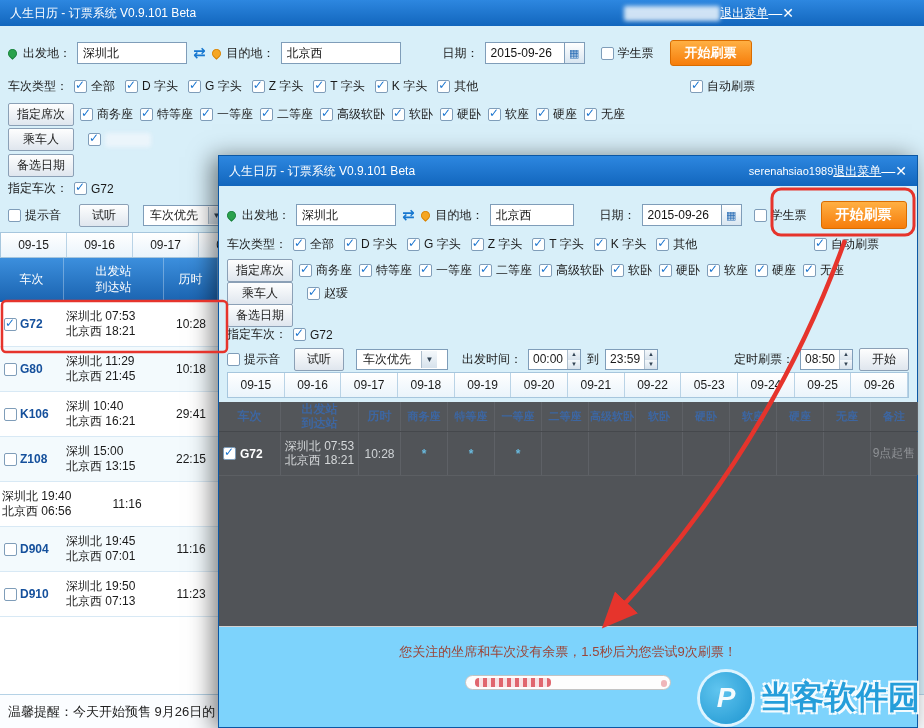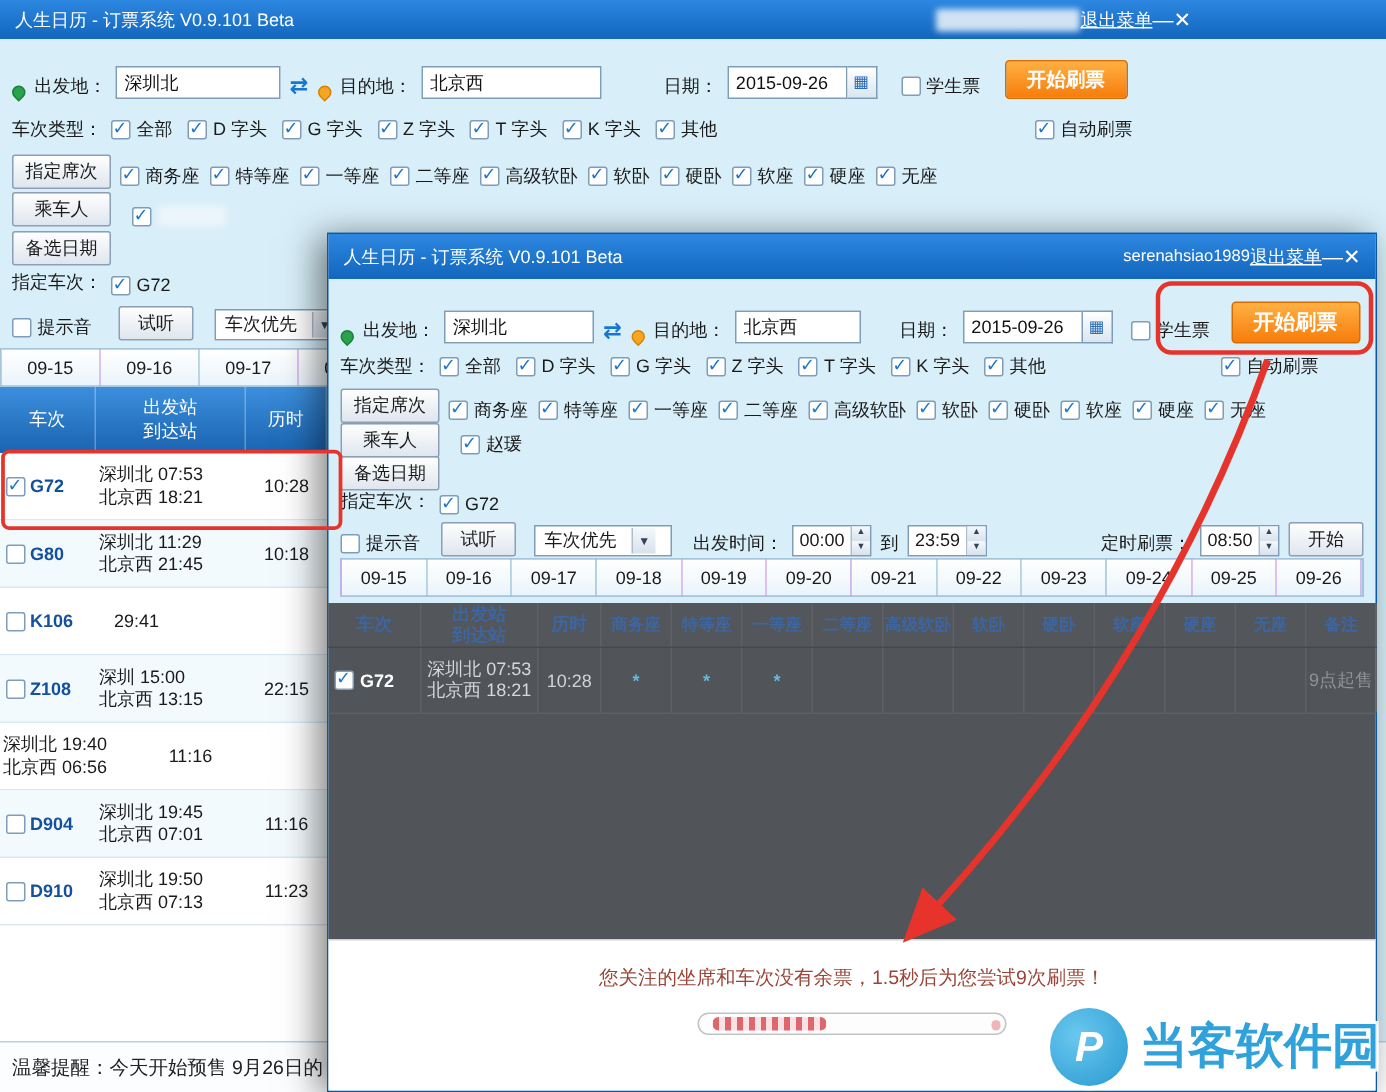--- a/index.html
+++ b/index.html
@@ -11,21 +11,21 @@
 .tbar{display:flex;align-items:center;background:linear-gradient(#2d87e0,#1266bd);color:#fff;padding:0 10px;}
 #bw .tbar{height:26px;}
 #fw .tbar{height:30px;}
 .ttl{font-size:12px;white-space:nowrap;}
 .rgt{margin-left:auto;display:flex;align-items:center;}
 #bw .rgt{margin-right:120px;}
 .uname{font-size:11px;}
 .tlink{text-decoration:underline;cursor:pointer;white-space:nowrap;}
 .wbtn{font-size:14px;line-height:1;cursor:pointer;}
 .blur{background:rgba(238,246,252,.85);border-radius:2px;filter:blur(2px);display:inline-block;}
-.row{position:absolute;left:8px;display:flex;align-items:flex-end;gap:6px;white-space:nowrap;}
+.row{position:absolute;left:8px;display:flex;align-items:center;gap:6px;white-space:nowrap;}
 .lab{white-space:nowrap;}
 .inp{background:#fff;border:1px solid #7f9db9;height:22px;padding:0 5px;font-size:12px;color:#111;}
 .dgrp{display:flex;}
 .calbtn{width:20px;height:22px;border:1px solid #7f9db9;border-left:none;background:linear-gradient(#fff,#d9e6f1);text-align:center;line-height:20px;color:#2a6db5;font-size:11px;cursor:pointer;}
 .pin{width:9px;height:9px;border-radius:50% 50% 50% 0;transform:rotate(-45deg);flex:none;}
 .pin.g{background:#2aa24d;border:1px solid #17813a;}
 .pin.o{background:#f5a623;border:1px solid #d98200;}
 .swap{color:#1677d0;font-weight:bold;font-size:15px;cursor:pointer;}
 .cbw{display:inline-flex;align-items:center;gap:4px;white-space:nowrap;cursor:pointer;}
 .cb{width:13px;height:13px;background:#fff;border:1px solid #7f9db9;border-radius:2px;position:relative;flex:none;display:inline-block;}
@@ -68,21 +68,21 @@
 .fthead .fws{font-size:11px;}
 .two{flex-direction:column;line-height:1.15;}
 .fseats{display:flex;flex:none;}
 .ftrow{display:flex;height:44px;border-bottom:1px solid #5c5f63;}
 .ftrow .left{justify-content:flex-start;padding-left:4px;gap:4px;}
 .ftno{color:#fff;font-weight:bold;}
 .stn{color:#d5d8da;}
 .ast{color:#69b9dd;font-weight:bold;}
 .note{color:#8f9296;}
 
-.msgarea{position:absolute;left:0;right:0;top:470px;bottom:0;background:#ffffff;border-top:1px solid #d2d2d2;}
+.msgarea{position:absolute;left:0;right:0;top:470px;bottom:0;background:#7dd3fc;border-top:1px solid #d2d2d2;}
 .msg{margin-top:16px;text-align:center;color:#9a4538;font-size:13px;}
 .pbar{position:absolute;left:50%;transform:translateX(-50%);top:48px;width:206px;height:15px;border:1px solid #c3c3c3;border-radius:8px;background:#fdfdfd;overflow:hidden;}
 .pstripes{position:absolute;left:9px;top:2px;bottom:2px;width:76px;background:repeating-linear-gradient(90deg,#e0666e 0 4px,#f7e3e5 4px 8px);border-radius:4px;}
 .pcapr{position:absolute;right:3px;top:4px;width:6px;height:7px;background:#efb6ba;border-radius:3px;}
 
 .statusbar{position:absolute;left:0;right:0;bottom:0;height:34px;background:#fbfdff;border-top:1px solid #b5d2e6;display:flex;align-items:center;padding:0 8px;font-size:13px;color:#222;}
 
 #anno{position:absolute;inset:0;z-index:50;pointer-events:none;}
 #wm{position:absolute;right:4px;bottom:4px;z-index:60;display:flex;align-items:center;gap:8px;opacity:.92;}
 .wmlogo{width:52px;height:52px;border-radius:50%;background:radial-gradient(circle at 35% 35%,#5ec4ee,#1590cd);display:flex;align-items:center;justify-content:center;color:#fff;font-weight:bold;font-size:28px;font-style:italic;box-shadow:0 0 0 3px rgba(255,255,255,.8);flex:none;}
@@ -280,20 +280,24 @@
             <span><i style="font-style:normal">深圳北</i> <i style="font-style:normal">11:29</i></span>
             <span><i style="font-style:normal">北京西</i> <i style="font-style:normal">21:45</i></span>
           </div>
           <div class="bc3">10:18</div>
         </div>
           <div class="btrow">
           <div class="bc1">
             <span class="cb"></span>
             <span class="tno">K106</span>
           </div>
+          <div class="bc2">
+            <span><i style="font-style:normal">深圳</i> <i style="font-style:normal">10:40</i></span>
+            <span><i style="font-style:normal">北京西</i> <i style="font-style:normal">16:21</i></span>
+          </div>
           <div class="bc3">29:41</div>
         </div>
           <div class="btrow">
           <div class="bc1">
             <span class="cb"></span>
             <span class="tno">Z108</span>
           </div>
           <div class="bc2">
             <span><i style="font-style:normal">深圳</i> <i style="font-style:normal">15:00</i></span>
             <span><i style="font-style:normal">北京西</i> <i style="font-style:normal">13:15</i></span>
@@ -512,21 +516,21 @@
 
     <nav class="tabs">
         <div class="tab">09-15</div>
         <div class="tab">09-16</div>
         <div class="tab">09-17</div>
         <div class="tab">09-18</div>
         <div class="tab">09-19</div>
         <div class="tab">09-20</div>
         <div class="tab">09-21</div>
         <div class="tab">09-22</div>
-        <div class="tab">09-23</div>
+        <div class="tab">05-23</div>
         <div class="tab">09-24</div>
         <div class="tab">09-25</div>
         <div class="tab">09-26</div>
       </nav>
 
     <div class="ftable">
       <div class="fthead">
         <div class="fhc fw1">车次</div>
         <div class="fhc fw2 two">
           <span>出发站</span>

